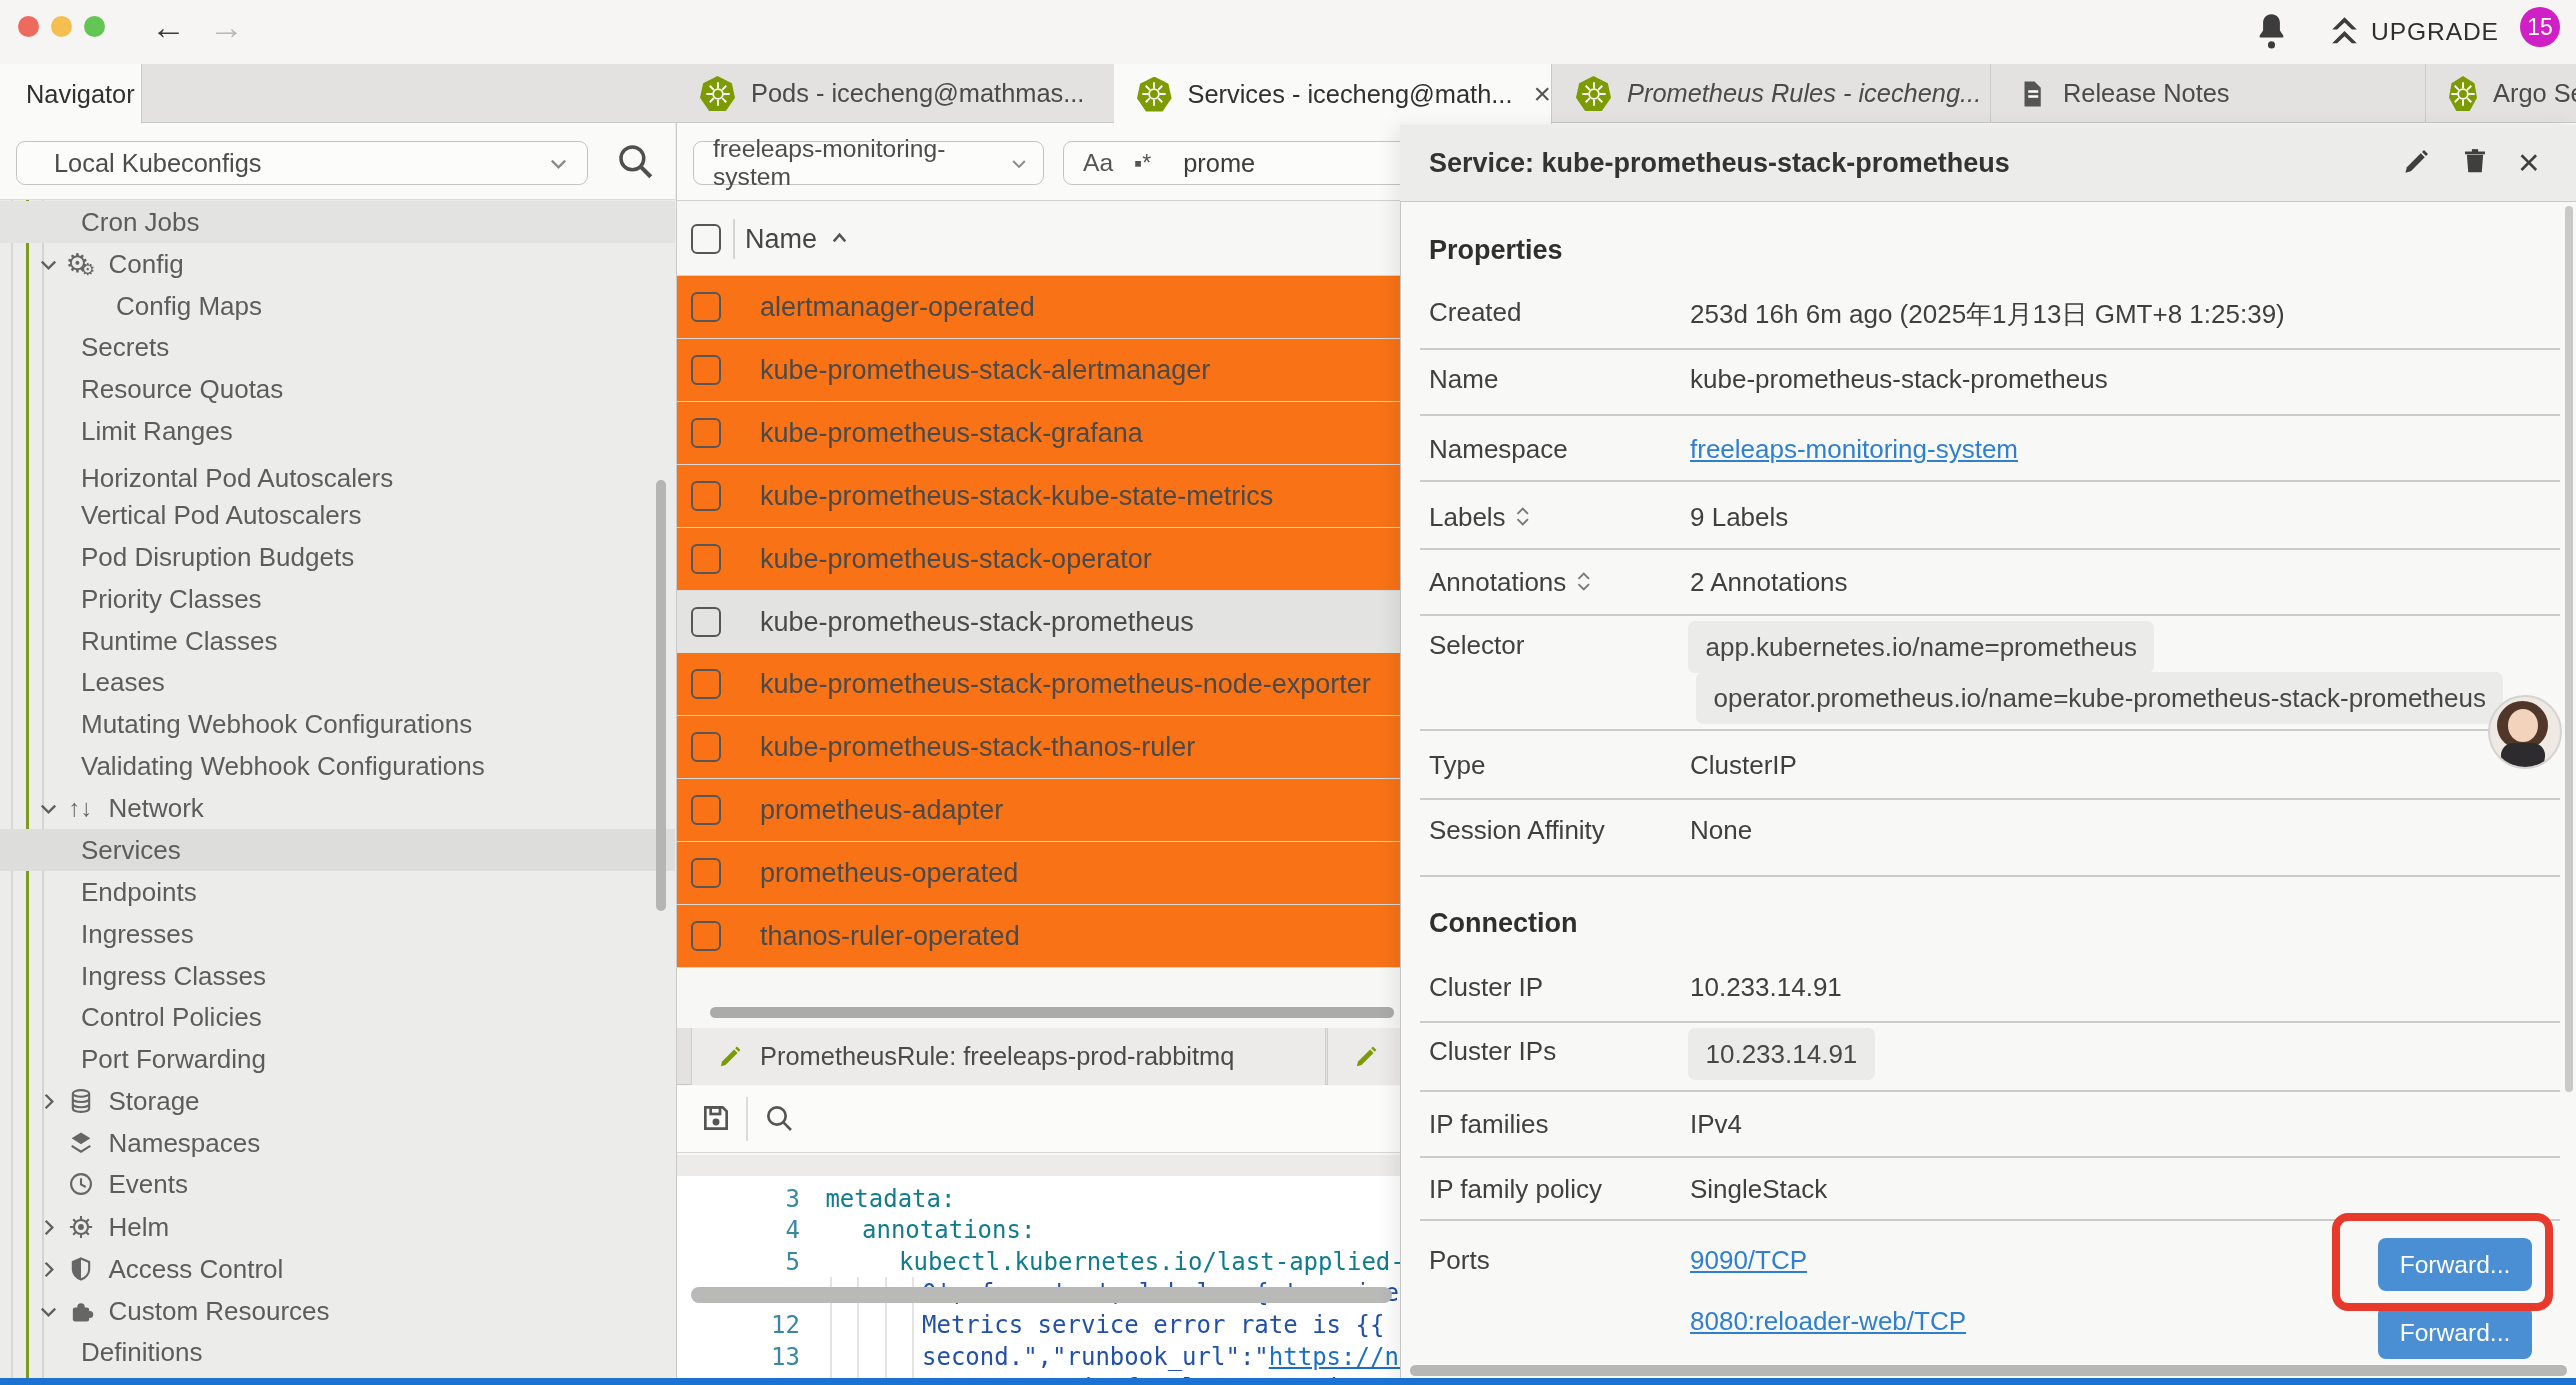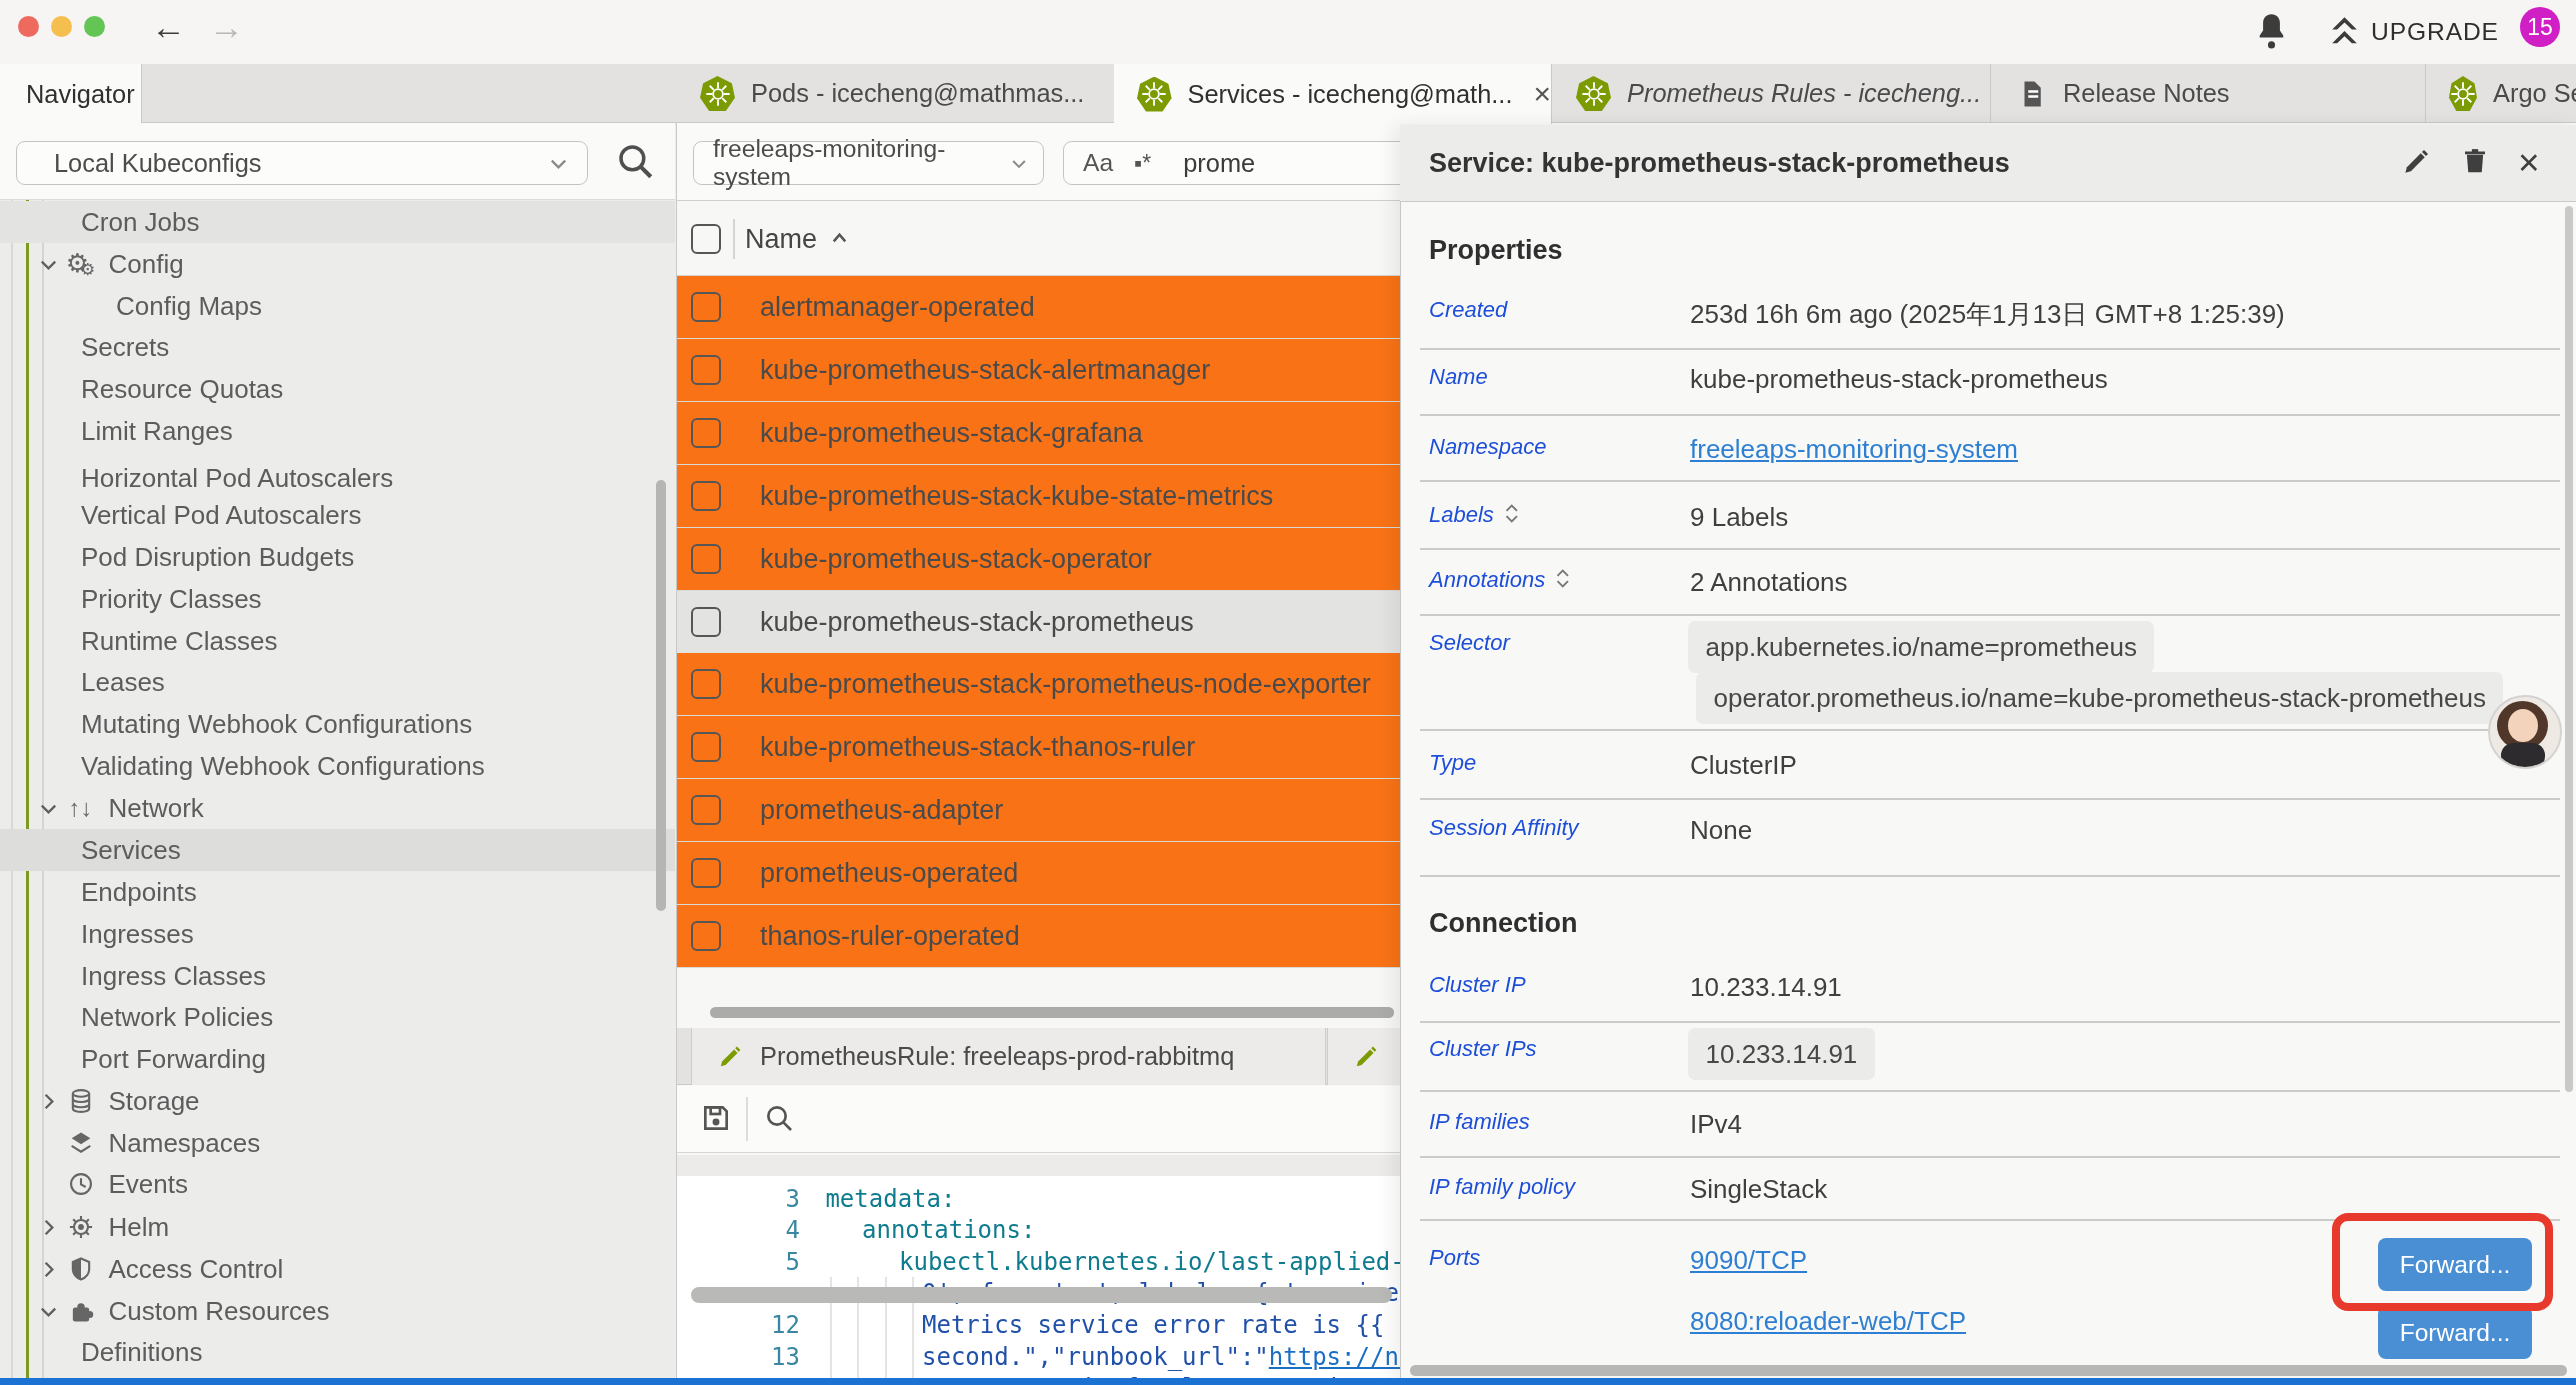--- a/index.html
+++ b/index.html
@@ -59,21 +59,21 @@
   .key{color:#0f7b8e;} .str{color:#2050a8;}
   .codelink{color:#1a6fc4;text-decoration:underline;}
   .iguide{top:1277px;height:108px;width:1.8px;background:#e4e4e3;}
   
   .drawer{left:1400px;top:125px;width:1176px;height:1261px;background:#f8f8f7;border-left:1.8px solid #c6c6c5;
           box-sizing:border-box;box-shadow:-7px 0 17.5px rgba(0,0,0,0.07);z-index:10;}
   .dhead{left:1400px;top:125px;width:1176px;height:77px;background:#ececeb;border-bottom:1.8px solid #c9c9c8;
          box-sizing:border-box;z-index:11;display:flex;align-items:center;}
   .dtitle{font-size:27px;font-weight:bold;color:#333;margin-left:29px;}
   .hico svg{width:30px;height:30px;fill:#3f3f3f;}
-  .dlabel{left:1429px;font-size:22px;color:#1d4ed8;z-index:11;white-space:nowrap;font-style:italic;}
+  .dlabel{left:1429px;font-size:26px;color:#404040;z-index:11;white-space:nowrap;}
   .dvalue{left:1690px;font-size:26px;color:#3f3f3f;z-index:11;white-space:nowrap;}
   .ddiv{left:1420px;width:1140px;height:1.8px;background:#cbcbca;z-index:11;}
   .dsec{left:1429px;font-size:27px;font-weight:bold;color:#2f2f2f;z-index:11;}
   .chip{background:#ebebea;border-radius:7px;padding:10.5px 17.5px;font-size:26px;color:#474747;z-index:11;white-space:nowrap;}
   .dlink{color:#2e7fd2;text-decoration:underline;}
   .fwd{left:2378px;width:154px;height:53px;background:#4a8fd4;border-radius:8px;color:#fff;font-size:24.6px;
        display:flex;align-items:center;justify-content:center;z-index:11;border:none;}
   .sorticon{display:inline-block;vertical-align:middle;margin-left:8.8px;}
   .sorticon svg{width:17.5px;height:23px;stroke:#787878;fill:none;stroke-width:2.2;}
   .redbox{left:2332px;top:1213px;width:221px;height:98px;border:8px solid #e8392d;border-radius:16px;
@@ -261,21 +261,21 @@
   <div class="abs titem" style="top:871px;">
       <span class="lbl child-ind">Endpoints</span>
     </div>
   <div class="abs titem" style="top:913px;">
       <span class="lbl child-ind">Ingresses</span>
     </div>
   <div class="abs titem" style="top:955px;">
       <span class="lbl child-ind">Ingress Classes</span>
     </div>
   <div class="abs titem" style="top:996px;">
-      <span class="lbl child-ind">Network Policies</span>
+      <span class="lbl child-ind">Control Policies</span>
     </div>
   <div class="abs titem" style="top:1038px;">
       <span class="lbl child-ind">Port Forwarding</span>
     </div>
 
   <div class="abs titem" style="top:1080px;">
     <span class="chev">
         <svg viewBox="0 0 24 24">
           <polyline points="9,5 16,12 9,19"></polyline>
         </svg>

